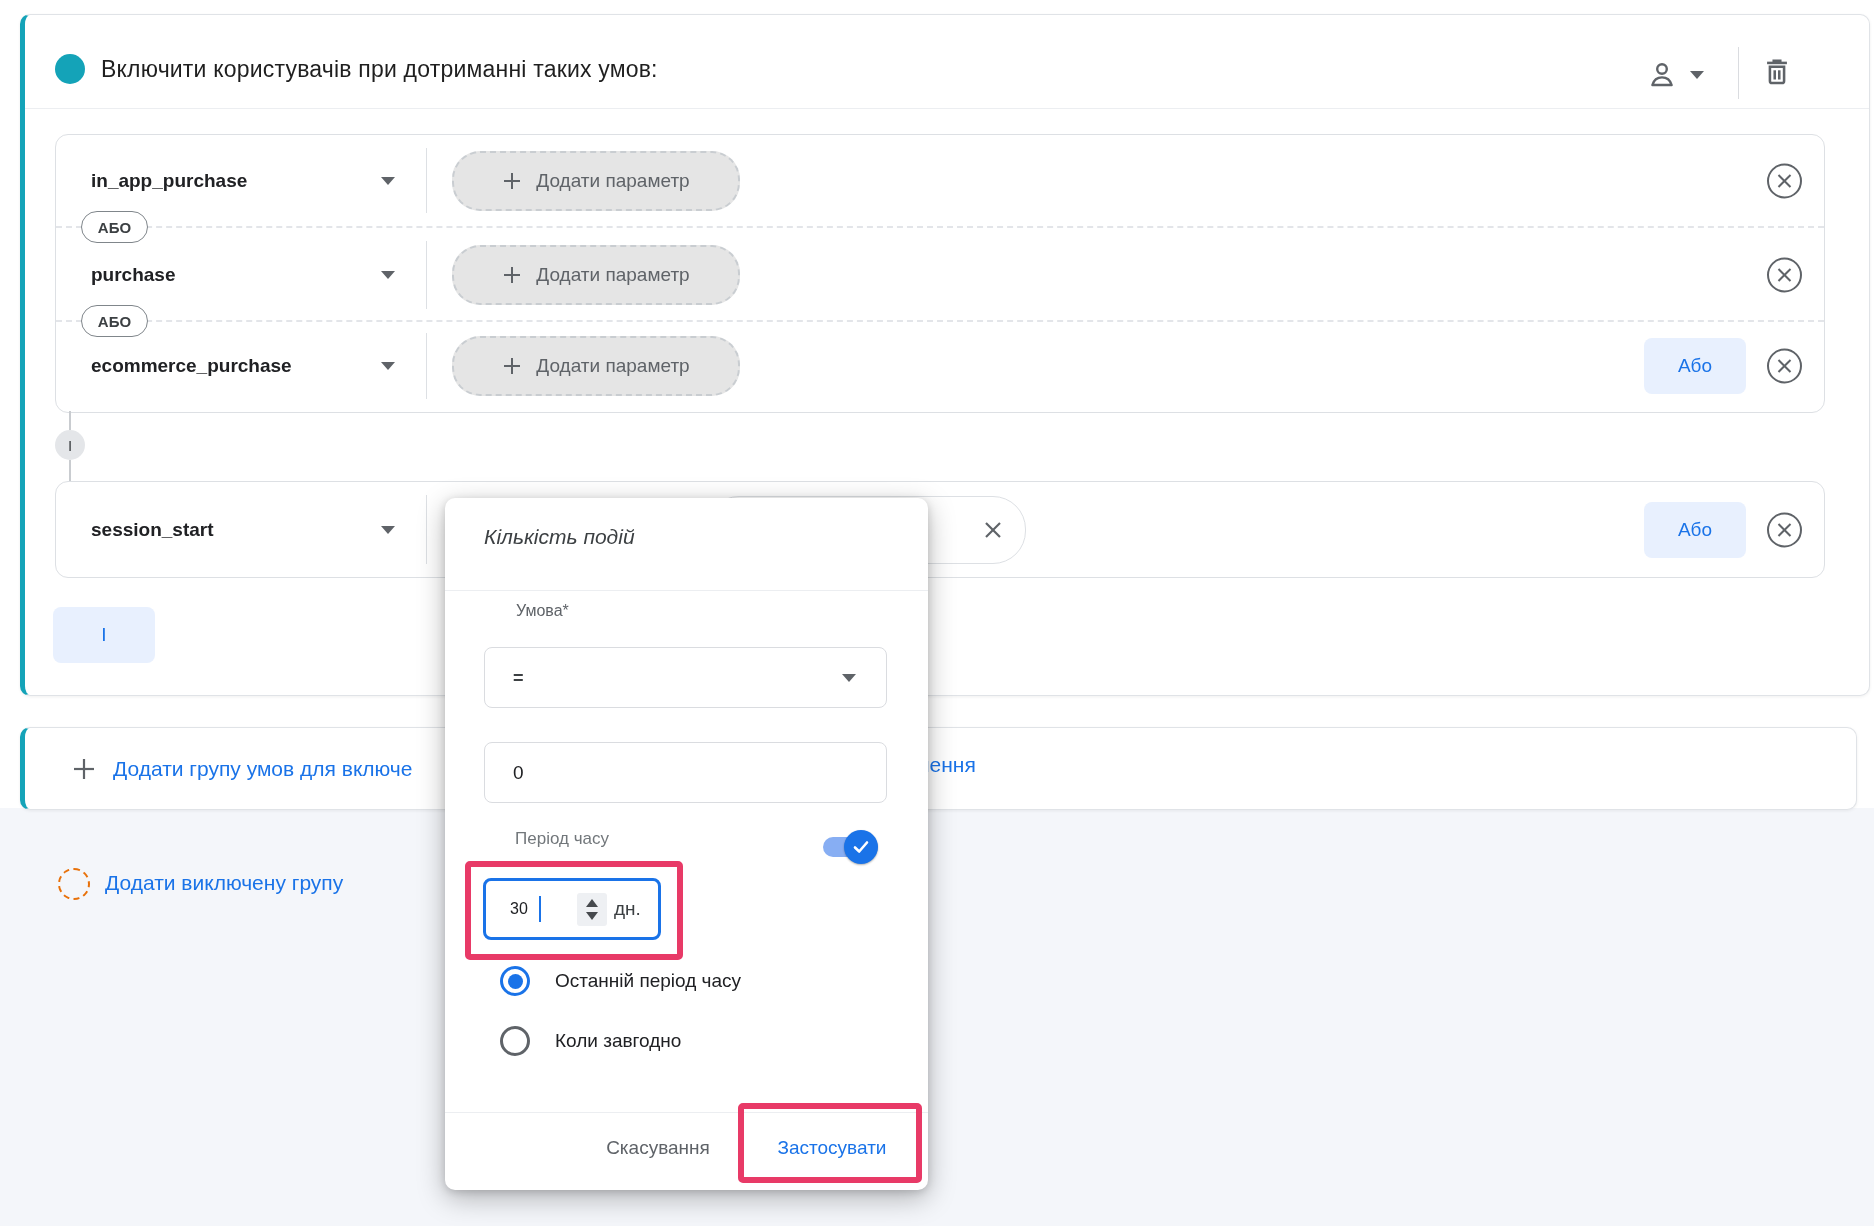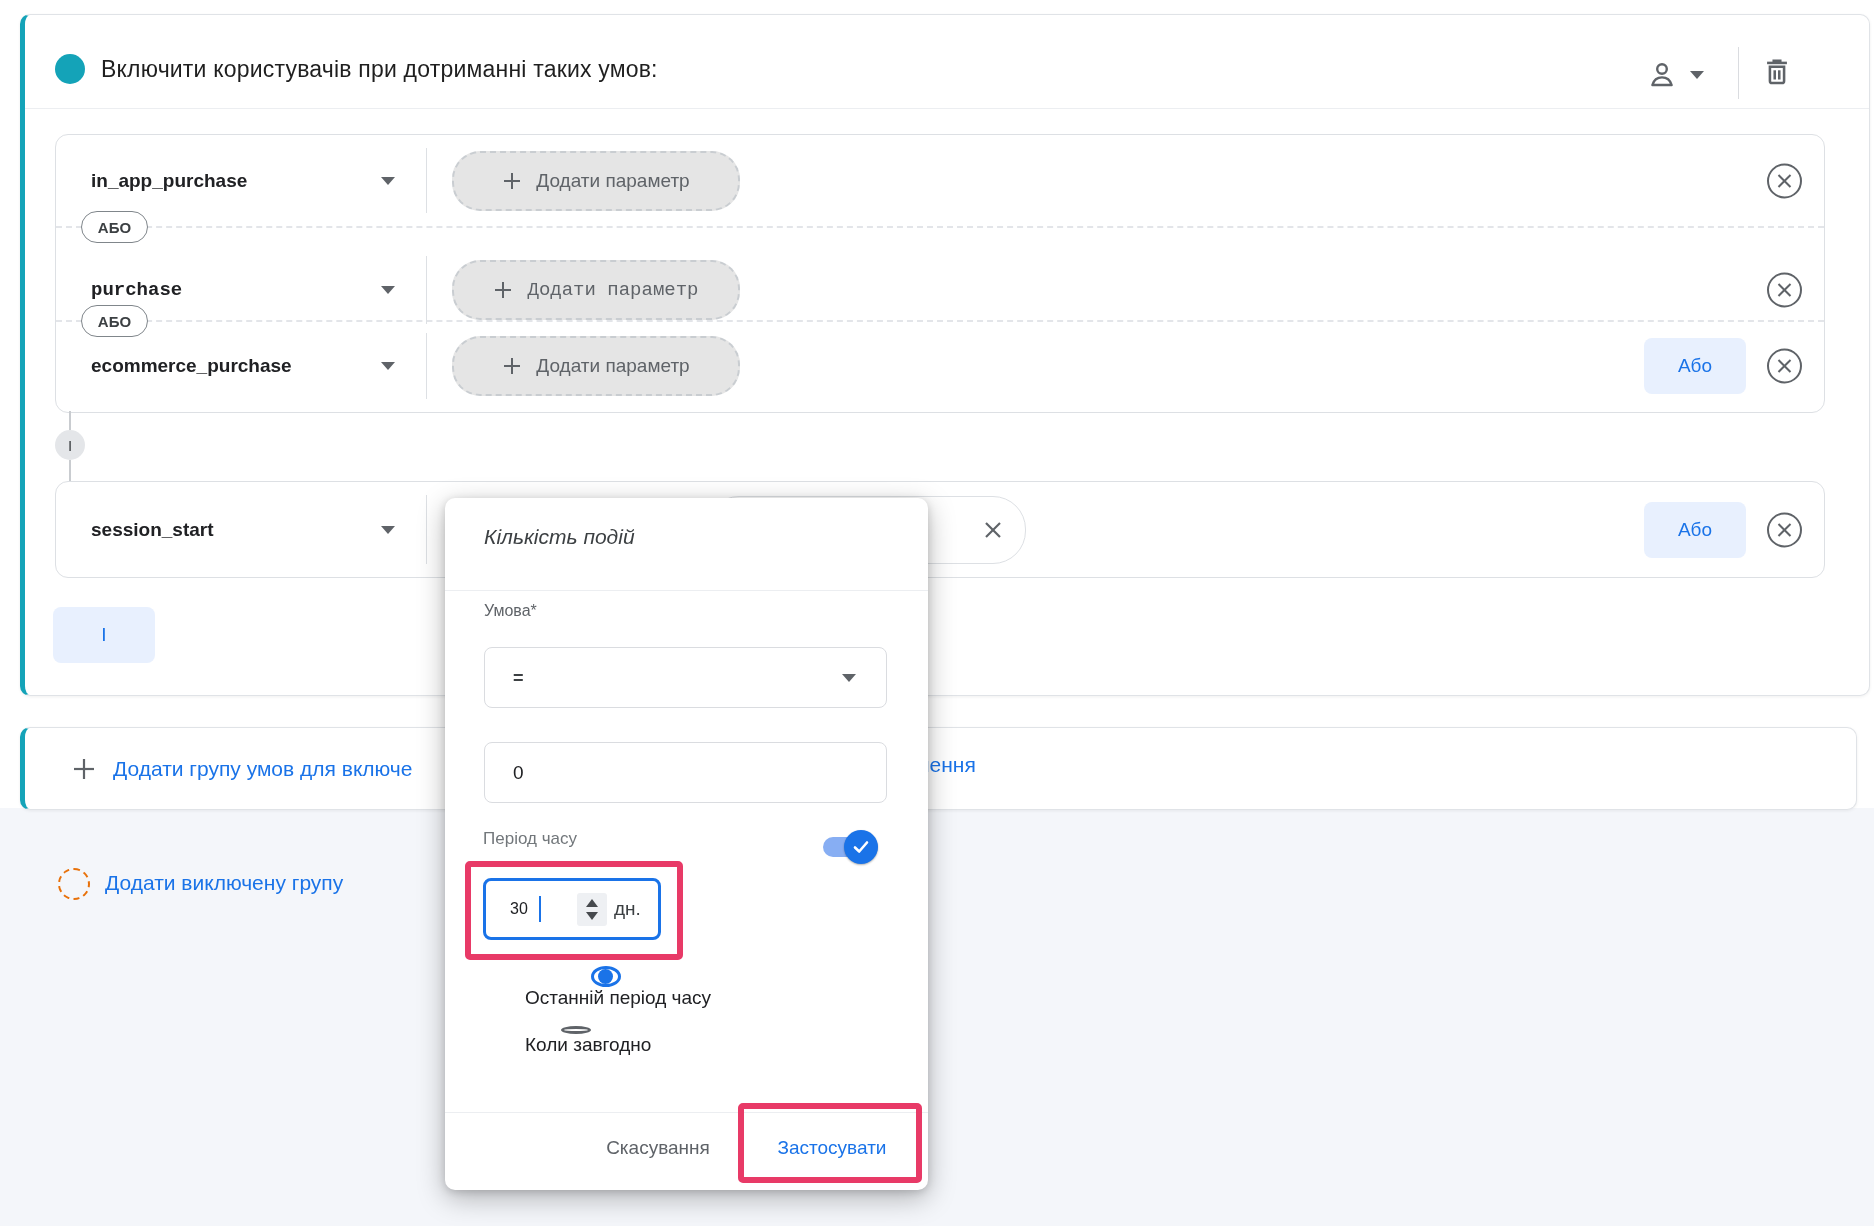--- a/index.html
+++ b/index.html
@@ -20,21 +20,21 @@
   .person-btn{left:1612px;top:38px;width:76px;height:44px;gap:12px;}
   .hdr-vdiv{left:1713px;top:32px;width:1px;height:52px;background:#dadce0;}
   .trash-btn{left:1730px;top:34px;width:44px;height:44px;}
   .hdr-divider{left:0;top:93px;width:100%;height:1px;background:#eceef1;}
 
   
   .cond-card{background:#fff;border:1px solid #dde0e4;border-radius:13px;}
   .card1{left:30px;top:119px;width:1768px;height:277px;}
   .card2{left:30px;top:466px;width:1768px;height:95px;}
   .cond-row{position:absolute;left:0;width:100%;}
-  .row1{top:0;height:91px;} .row2{top:108px;height:94px;font-family:Liberation Mono, monospace;} .row3{top:185px;height:92px;}
+  .row1{top:0;height:91px;} .row2{top:93px;height:94px;} .row3{top:185px;height:92px;}
   .row-sep{position:absolute;left:0;width:100%;height:0;border-top:2px dashed #e3e5e9;}
   .sep2{top:91px;} .sep3{top:185px;}
   .or-badge{position:absolute;left:25px;width:65px;height:30px;background:#fff;
     border:1.5px solid #80868b;border-radius:16px;display:flex;align-items:center;justify-content:center;
     font-size:15px;font-weight:600;color:#3c4043;z-index:3;}
   .badge1{top:76px;} .badge2{top:170px;}
   .event-select{position:absolute;left:35px;top:50%;transform:translateY(-50%);
     display:flex;align-items:center;cursor:pointer;}
   .event-name{font-size:19px;font-weight:600;color:#202124;}
   .caret{width:0;height:0;border-left:7px solid transparent;border-right:7px solid transparent;
@@ -77,21 +77,21 @@
   .excl-circle{left:58px;top:868px;width:32px;height:32px;border:2.5px dashed #e8710a;border-radius:50%;
     box-sizing:border-box;z-index:1;}
   .excl-link{left:105px;top:871px;font-size:21px;font-weight:500;color:#1a73e8;z-index:1;cursor:pointer;}
 
   
   .dialog{left:445px;top:498px;width:483px;height:692px;background:#fff;border-radius:10px;
     box-shadow:0 8px 28px rgba(0,0,0,.28),0 2px 8px rgba(0,0,0,.15);z-index:20;}
   .dlg-title{position:absolute;left:39px;top:27px;font-size:21px;color:#3c4043;font-style:italic;}
   .dlg-div{position:absolute;left:0;width:100%;height:1px;background:#eceef1;}
   .div1{top:92px;} .div2{top:614px;}
-  .field-label{position:absolute;font-size:16px;color:#5f6368;}
+  .field-label{position:absolute;font-size:16px;color:#5f6368;margin-left:32px;}
   .lbl-umova{left:39px;top:104px;}
   .lbl-period{left:38px;top:331px;color:#72777b;font-size:17px;}
   .box{position:absolute;border:1px solid #dadce0;border-radius:8px;background:#fff;box-sizing:border-box;}
   .op-select{left:39px;top:149px;width:403px;height:61px;cursor:pointer;}
   .op-value{position:absolute;left:28px;top:50%;transform:translateY(-50%);font-size:18px;font-weight:600;color:#3c4043;}
   .op-caret{position:absolute;right:30px;top:50%;transform:translateY(-50%);}
   .count-input{left:39px;top:244px;width:403px;height:61px;}
   .count-value{position:absolute;left:28px;top:50%;transform:translateY(-50%);font-size:19px;color:#202124;}
   
   .toggle{position:absolute;left:378px;top:339px;width:55px;height:20px;background:#87aef3;border-radius:10px;cursor:pointer;}
@@ -102,21 +102,21 @@
     background:#fff;box-sizing:border-box;}
   .period-val{position:absolute;left:24px;top:50%;transform:translateY(-50%);width:60px;border:none;outline:none;
     font-size:16px;color:#202124;font-family:"Liberation Sans",sans-serif;background:transparent;padding:0;}
   .text-cursor{position:absolute;left:53px;top:50%;transform:translateY(-50%);width:2px;height:26px;background:#1a73e8;}
   .stepper{position:absolute;left:91px;top:12px;width:30px;height:33px;background:#eef0f3;border-radius:3px;
     display:flex;flex-direction:column;align-items:center;justify-content:center;gap:5px;cursor:pointer;}
   .tri-up{width:0;height:0;border-left:6px solid transparent;border-right:6px solid transparent;border-bottom:8px solid #46494d;}
   .tri-down{width:0;height:0;border-left:6px solid transparent;border-right:6px solid transparent;border-top:8px solid #46494d;}
   .period-unit{position:absolute;left:128px;top:50%;transform:translateY(-50%);font-size:19px;color:#3c4043;}
   
-  .radio-row{position:absolute;left:55px;height:30px;display:flex;align-items:center;cursor:pointer;flex-direction:column;}
+  .radio-row{position:absolute;left:55px;height:30px;display:flex;align-items:center;cursor:pointer;}
   .r1{top:468px;} .r2{top:528px;}
   .radio-outer{width:30px;height:30px;border-radius:50%;box-sizing:border-box;display:flex;align-items:center;justify-content:center;}
   .r1 .radio-outer{border:3px solid #1a73e8;}
   .r2 .radio-outer{border:3px solid #5f6368;}
   .radio-dot{width:15px;height:15px;border-radius:50%;background:#1a73e8;}
   .radio-label{margin-left:25px;font-size:19px;color:#202124;}
   
   .dlg-btn{position:absolute;top:628px;height:44px;display:flex;align-items:center;justify-content:center;
     font-size:19px;font-weight:500;background:none;border:none;cursor:pointer;font-family:"Liberation Sans",sans-serif;}
   .btn-cancel{left:148px;width:130px;color:#5f6368;}

